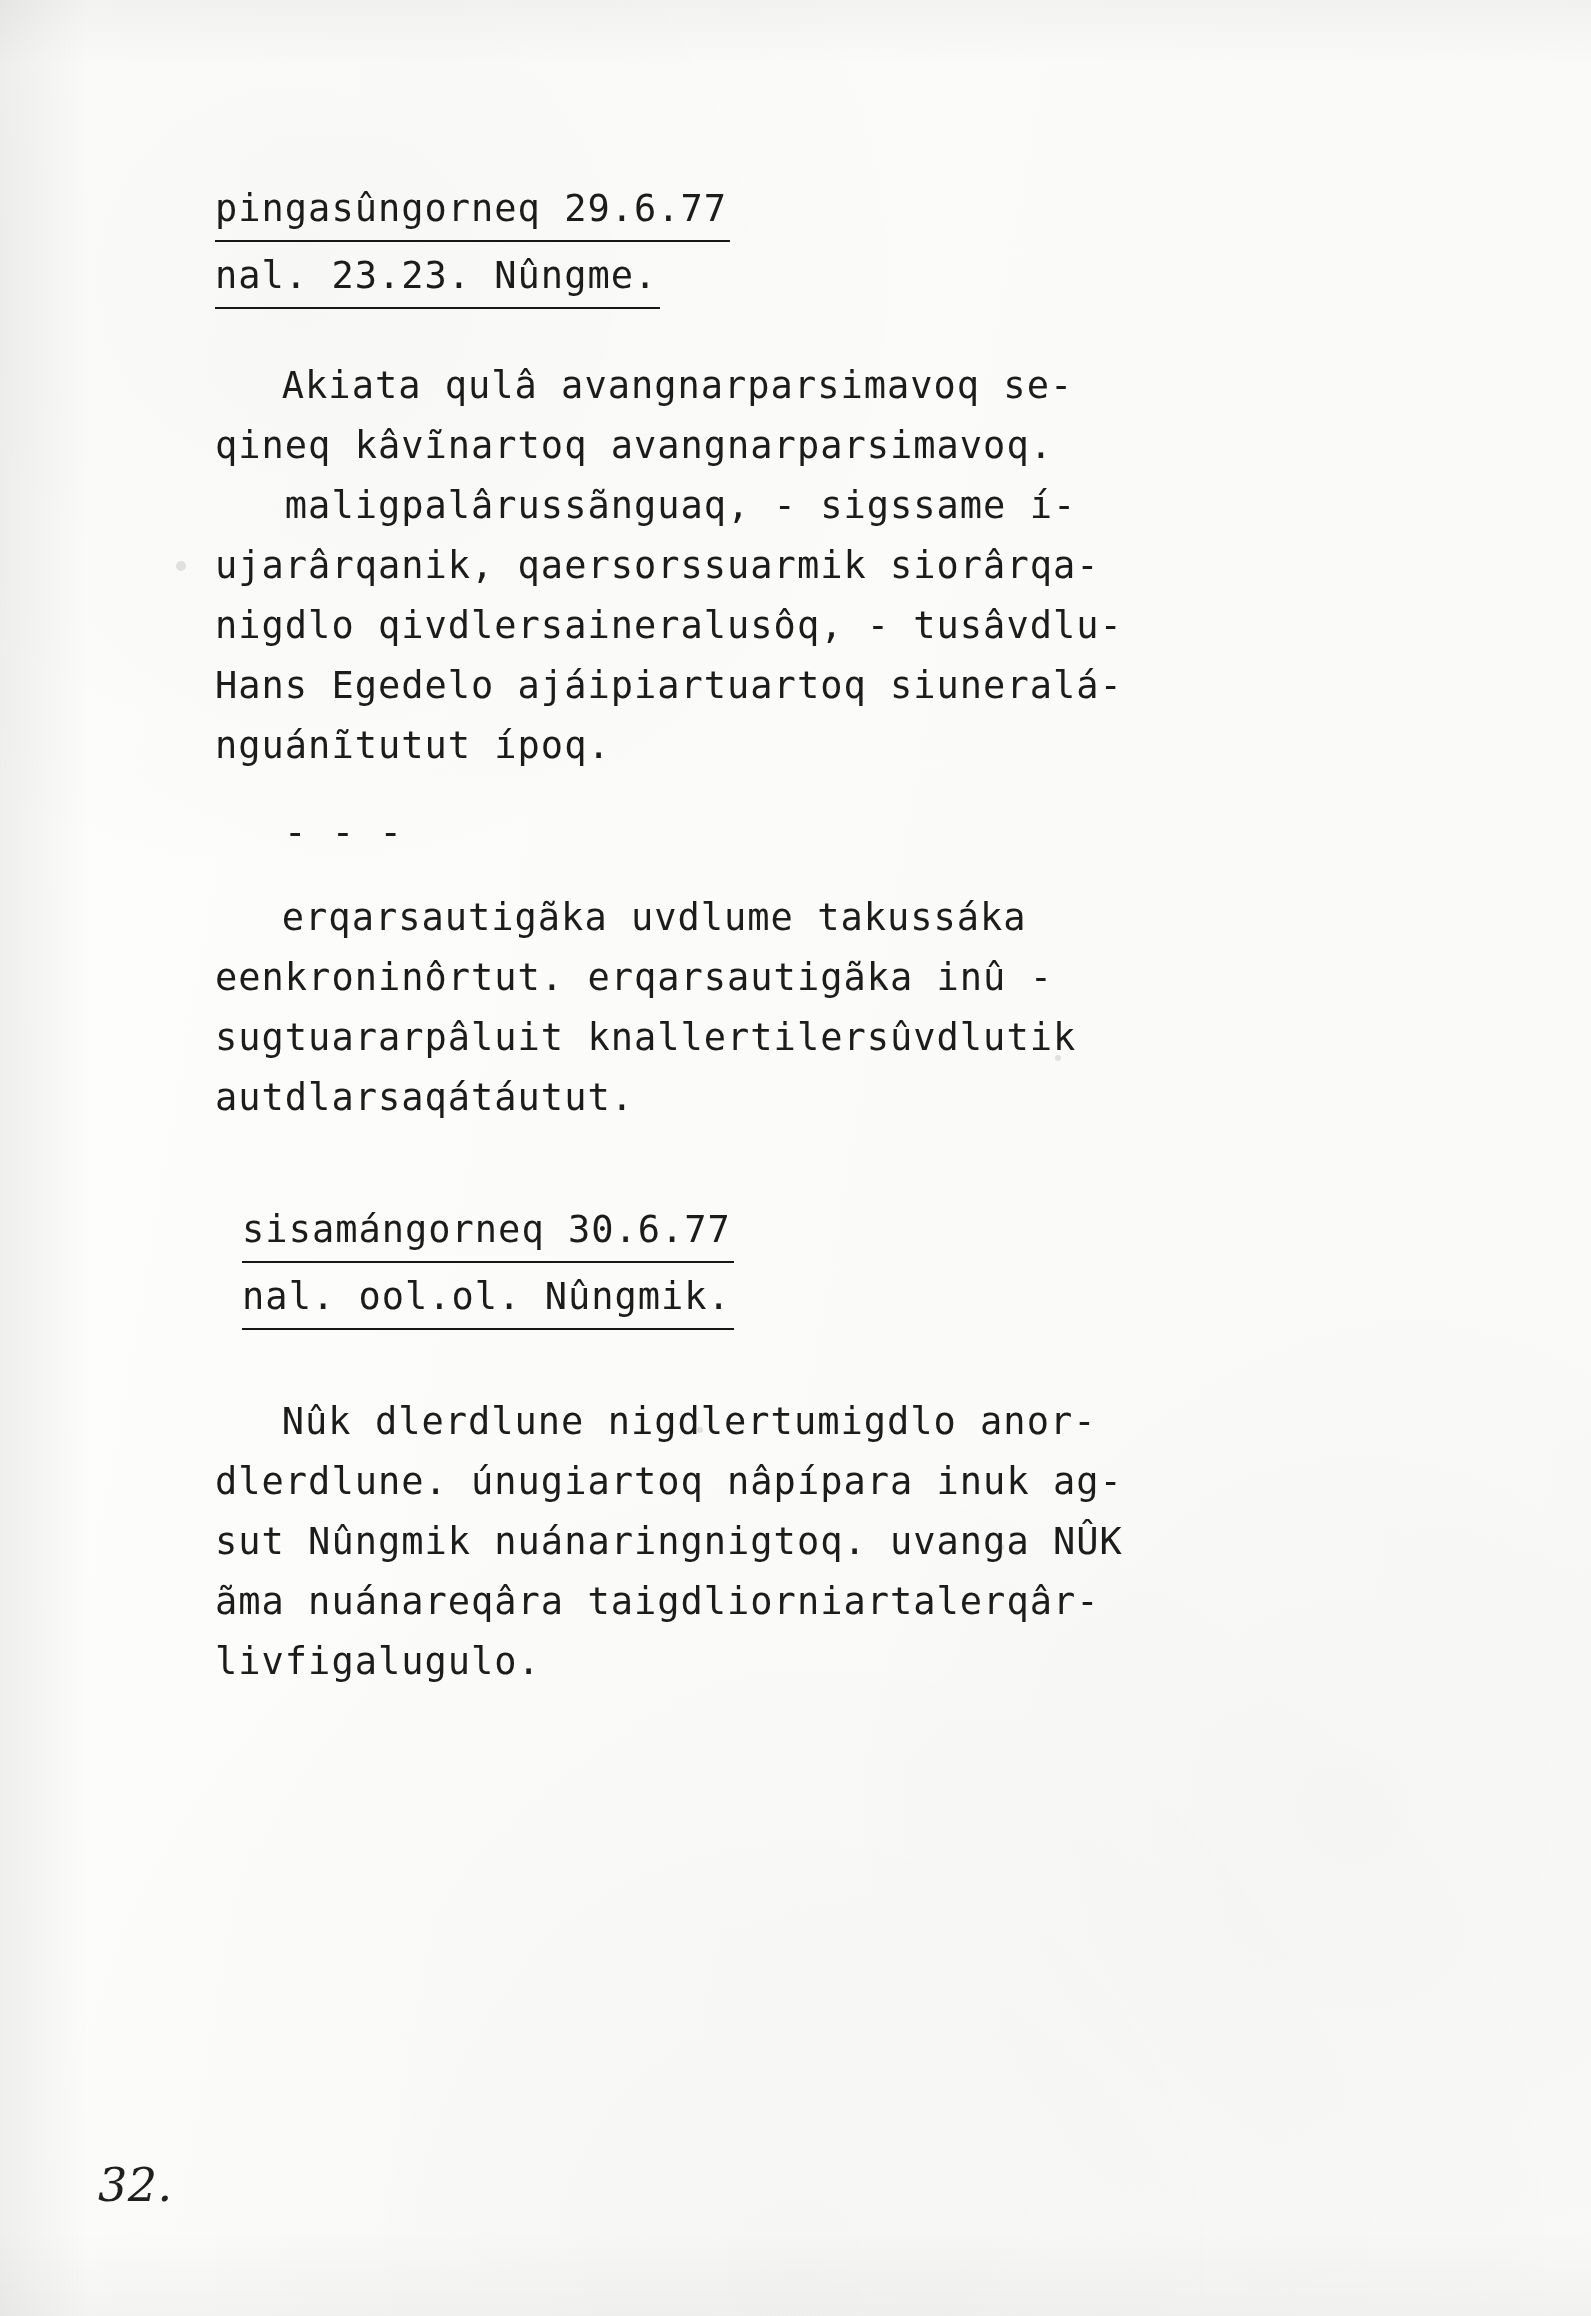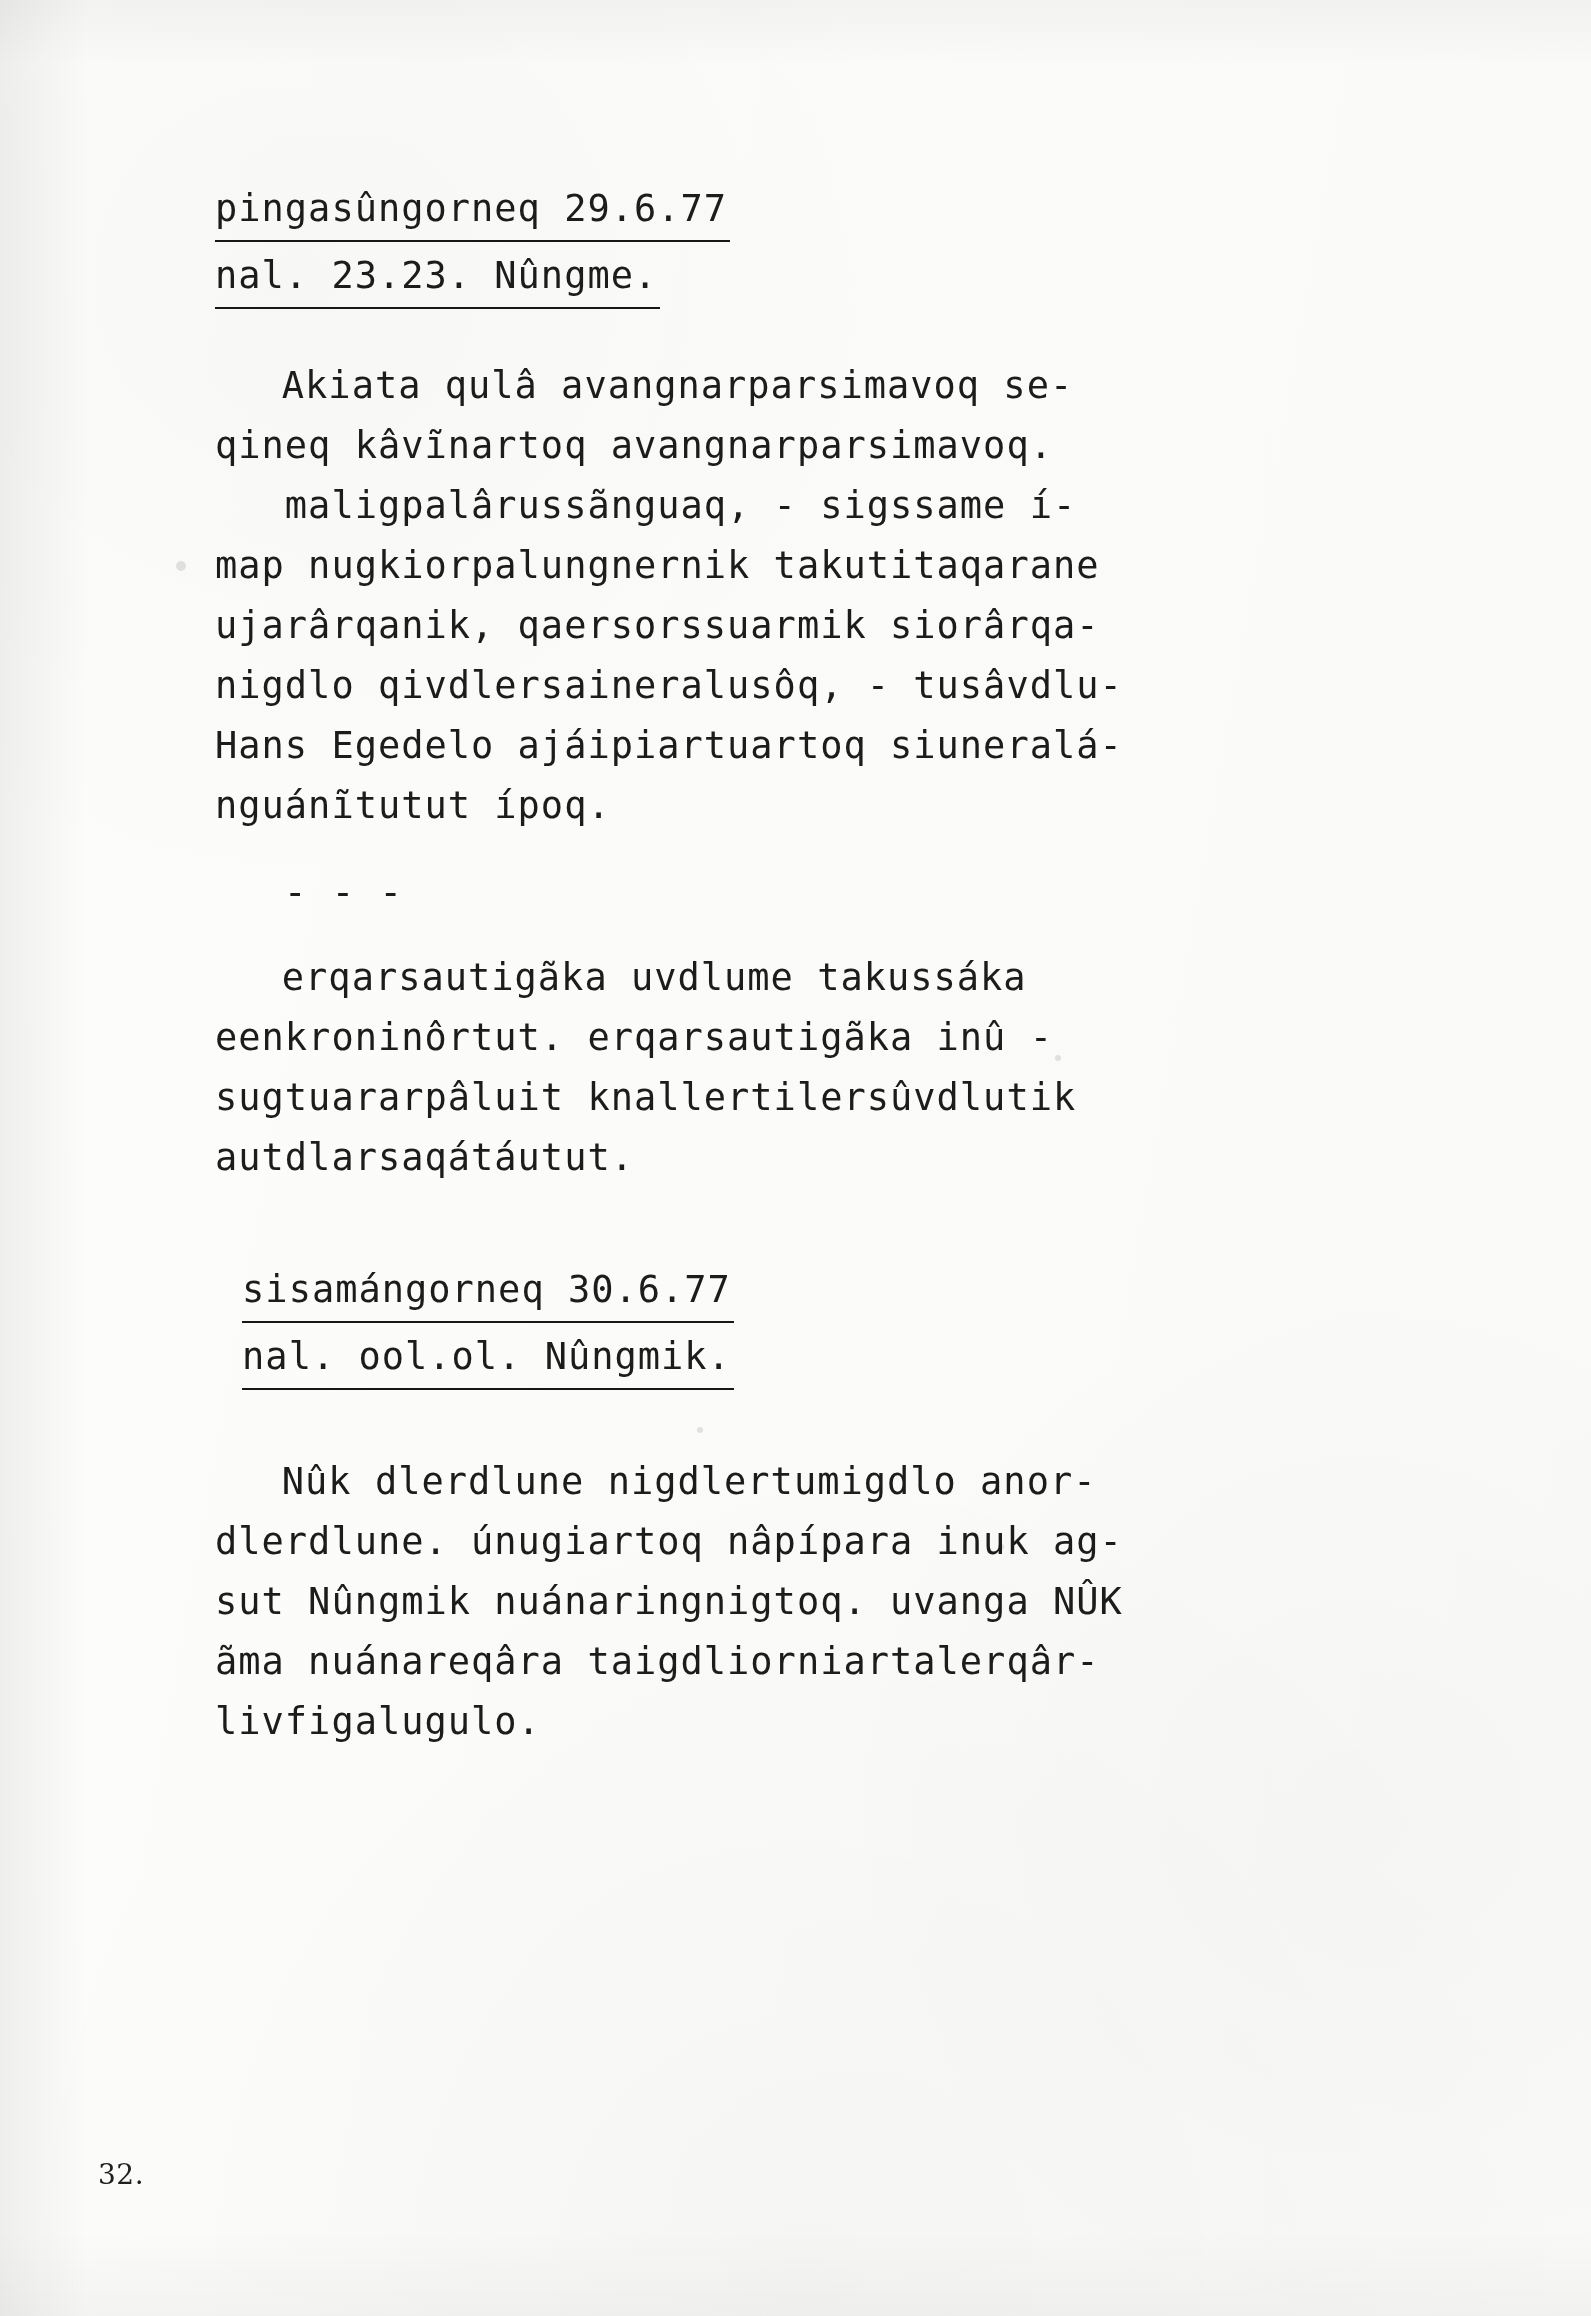--- a/index.html
+++ b/index.html
@@ -87,23 +87,24 @@
     letter-spacing: 1px;
     white-space: pre;
     color: #1c1c1c;
   }
 
   .page-number {
     position: absolute;
     left: 98px;
     top: 2158px;
     font-family: "DejaVu Serif", serif;
-    font-size: 28px;
+    font-size: 46px;
     color: #1f1f1f;
     letter-spacing: 0.5px;
+    font-style: italic;
   }
 
   
   .speck {
     position: absolute;
     background: rgba(0,0,0,0.10);
     border-radius: 50%;
     pointer-events: none;
   }
 </style>
@@ -128,21 +129,20 @@
     </div>
     <div class="heading-row">
       <span class="line heading">nal. 23.23. Nûngme.</span>
     </div>
 
     <div class="spacer-md"></div>
 
     <div class="line"><span class="indent"></span><span>Akiata qulâ avangnarparsimavoq se-</span></div>
     <div class="line">qineq kâvĩnartoq avangnarparsimavoq.</div>
     <div class="line">   maligpalârussãnguaq, - sigssame í-</div>
-    <div class="line">map nugkiorpalungnernik takutitaqarane</div>
     <div class="line">ujarârqanik, qaersorssuarmik siorârqa-</div>
     <div class="line">nigdlo qivdlersaineralusôq, - tusâvdlu-</div>
     <div class="line">Hans Egedelo ajáipiartuartoq siuneralá-</div>
     <div class="line">nguánĩtutut ípoq.</div>
 
     <div class="spacer-sm"></div>
 
     <div class="separator"><span class="indent"></span><span>- - -</span></div>
 
     <div class="spacer-sm"></div>

